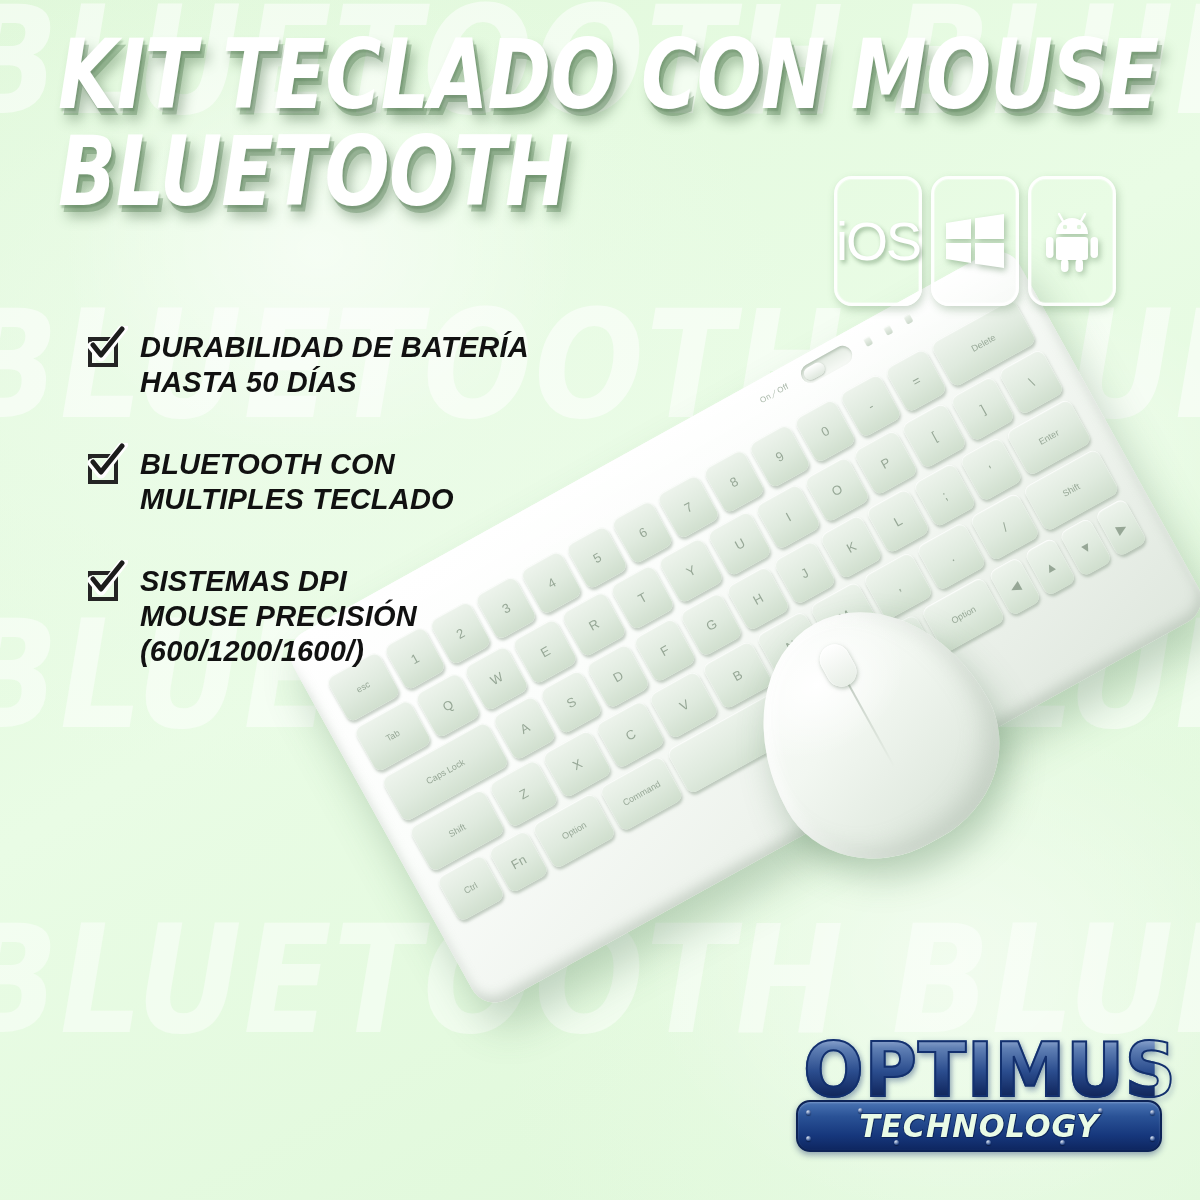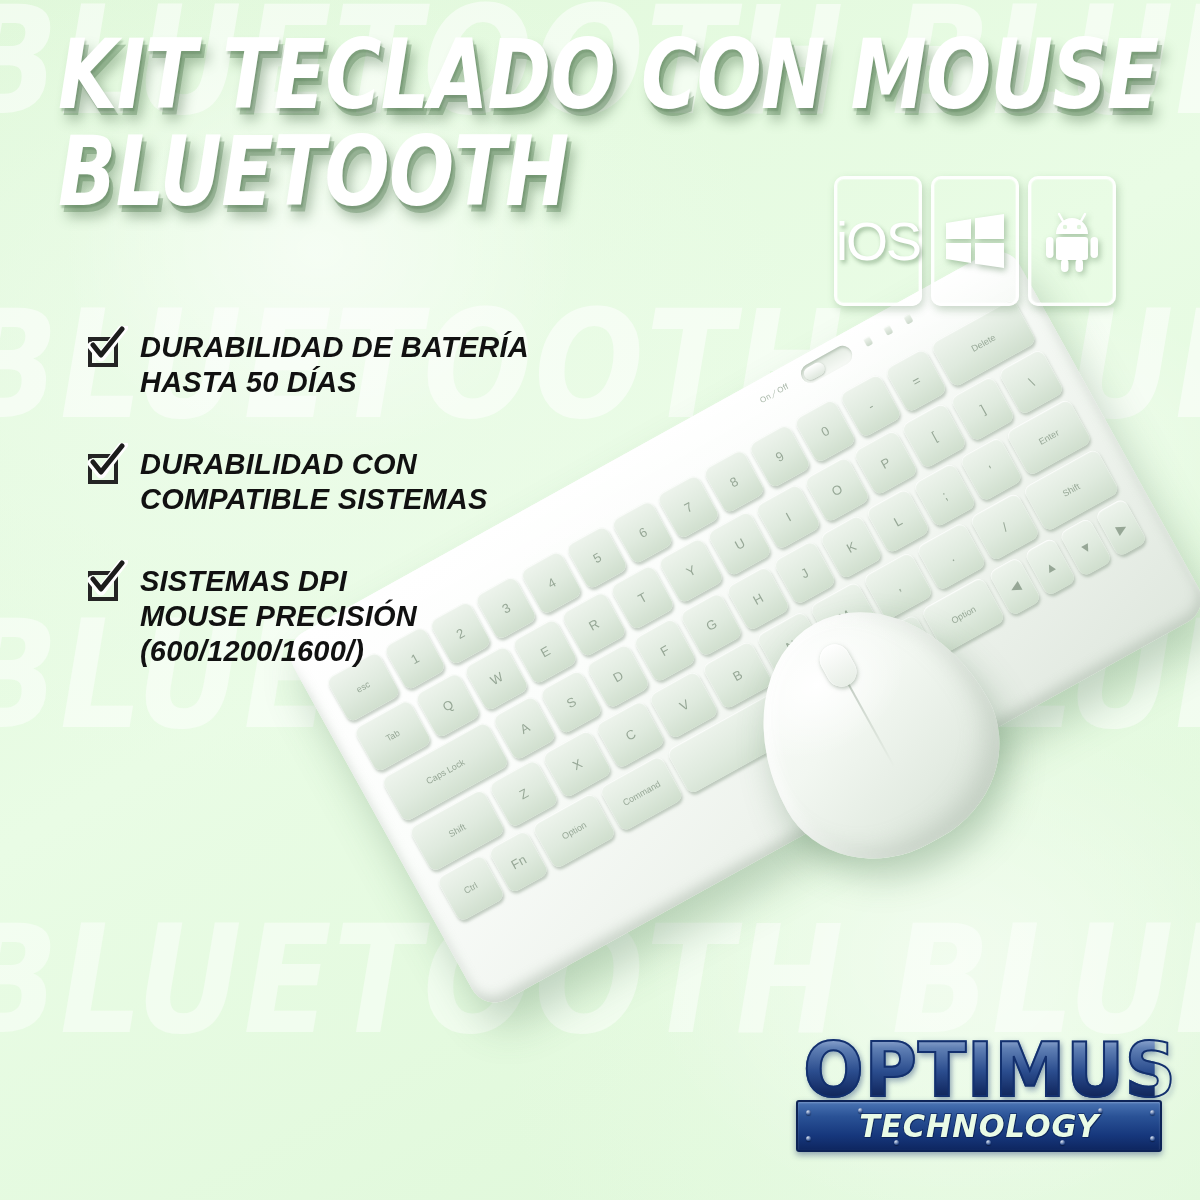--- a/index.html
+++ b/index.html
@@ -51,21 +51,21 @@
        5px 7px 0 rgba(60,105,60,.30),
        9px 12px 14px rgba(45,85,45,.38),
        2px 3px 2px rgba(70,110,70,.30);
     white-space:nowrap;
   }
   .hl-line.l2{margin-top:6px;}
 
   
   .os-row{position:absolute;right:84px;top:176px;display:flex;gap:9px;z-index:45;}
   .os-badge{
-    width:82px;height:124px;border-radius:10px;
+    width:82px;height:124px;border-radius:18px;
     border:3px solid rgba(255,255,255,.92);
     box-shadow:2px 4px 8px rgba(70,115,70,.28), inset 0 0 0 1px rgba(255,255,255,.35);
     display:flex;align-items:center;justify-content:center;
     position:relative;
   }
   .ios-text{
     color:#fff;font-size:54px;font-weight:normal;letter-spacing:-2px;
     font-family:"Liberation Sans", sans-serif;
     text-shadow:2px 3px 4px rgba(70,115,70,.45);
     line-height:1;
@@ -164,21 +164,21 @@
     position:relative;text-align:center;
     font-family:"DejaVu Sans", sans-serif;
     font-weight:bold;font-size:74px;line-height:.92;letter-spacing:1px;
     background:linear-gradient(180deg,#9fb4d8 0%,#5f7fb4 18%,#2b4d8e 52%,#17306a 78%,#0d1f4c 100%);
     -webkit-background-clip:text;background-clip:text;color:transparent;
     -webkit-text-stroke:2px #13306e;
     filter:drop-shadow(2px 3px 3px rgba(40,70,120,.45));
     transform:scaleX(.96);
   }
   .logo-tech{
-    margin-top:-4px;height:48px;border-radius:3px;
+    margin-top:-4px;height:48px;border-radius:14px;
     background:linear-gradient(180deg,#4a74b4 0%,#2a5296 30%,#16377c 70%,#0e2660 100%);
     border:2px solid #0d2356;
     box-shadow:0 3px 6px rgba(35,60,110,.45), inset 0 1px 2px rgba(255,255,255,.25);
     display:flex;align-items:center;justify-content:center;
     position:relative;overflow:hidden;
   }
   .logo-tech-text{
     font-family:"DejaVu Sans", sans-serif;
     font-weight:bold;font-style:italic;font-size:32px;letter-spacing:1px;
     color:#e9fbe6;
@@ -261,22 +261,22 @@
 
     <div class="bullet">
       <div class="chk">
         <div class="chk-box"></div>
         <svg class="chk-tick" width="42" height="40" viewBox="0 0 42 40">
           <path d="M6 20 L15 31 L38 1" stroke="#ffffff" stroke-width="9" fill="none" stroke-linecap="round" stroke-linejoin="round"></path>
           <path d="M7 19 L15 29 L36 3" stroke="#1c1c1c" stroke-width="5" fill="none" stroke-linecap="round" stroke-linejoin="round"></path>
         </svg>
       </div>
       <div class="b-text">
-        <div>DURABILIDAD CON</div>
-        <div>COMPATIBLE SISTEMAS</div>
+        <div>BLUETOOTH CON</div>
+        <div>MULTIPLES TECLADO</div>
       </div>
     </div>
 
     <div class="bullet">
       <div class="chk">
         <div class="chk-box"></div>
         <svg class="chk-tick" width="42" height="40" viewBox="0 0 42 40">
           <path d="M6 20 L15 31 L38 1" stroke="#ffffff" stroke-width="9" fill="none" stroke-linecap="round" stroke-linejoin="round"></path>
           <path d="M7 19 L15 29 L36 3" stroke="#1c1c1c" stroke-width="5" fill="none" stroke-linecap="round" stroke-linejoin="round"></path>
         </svg>

